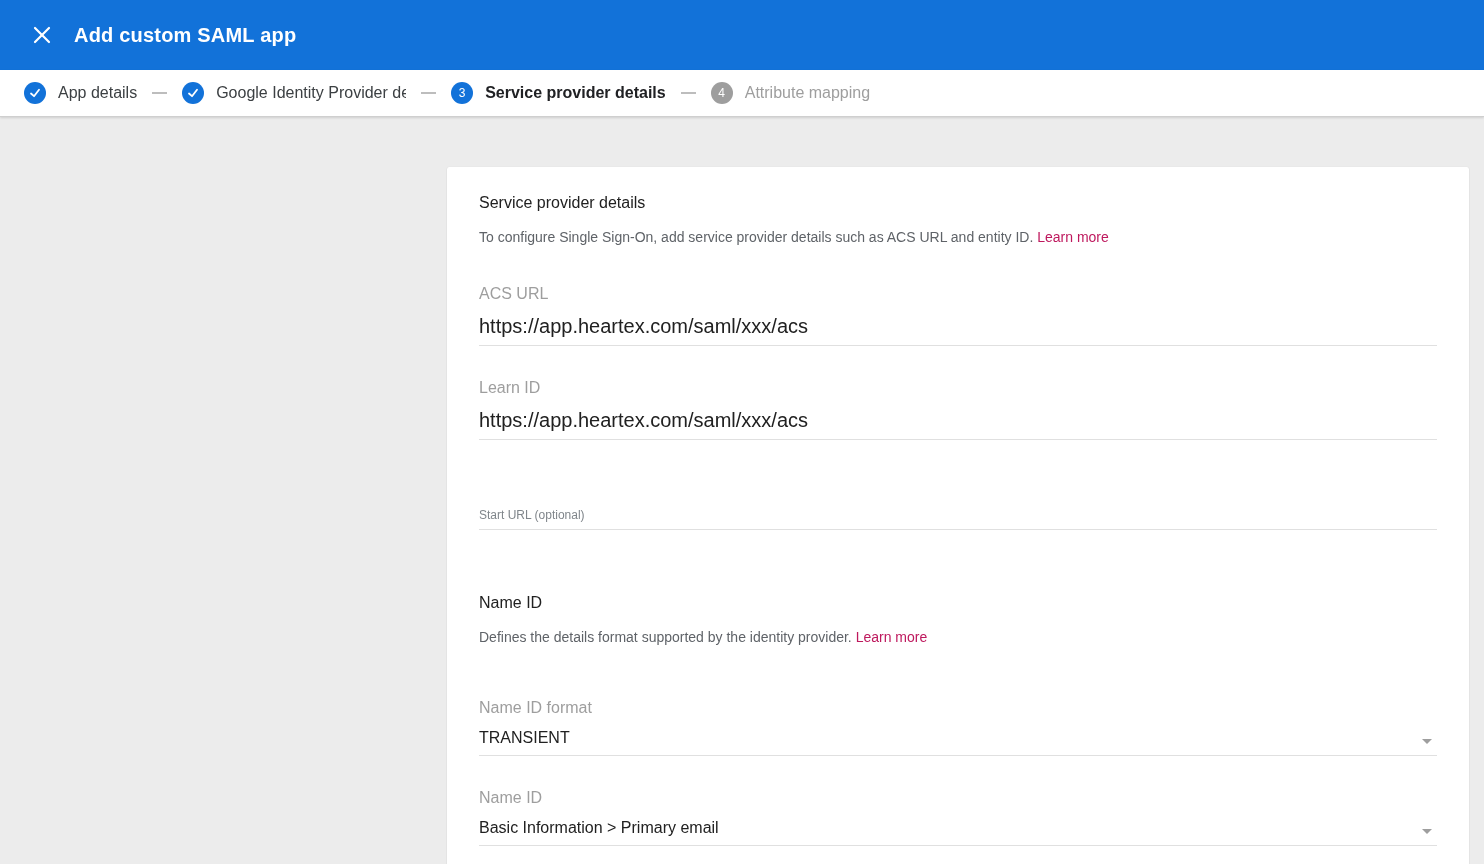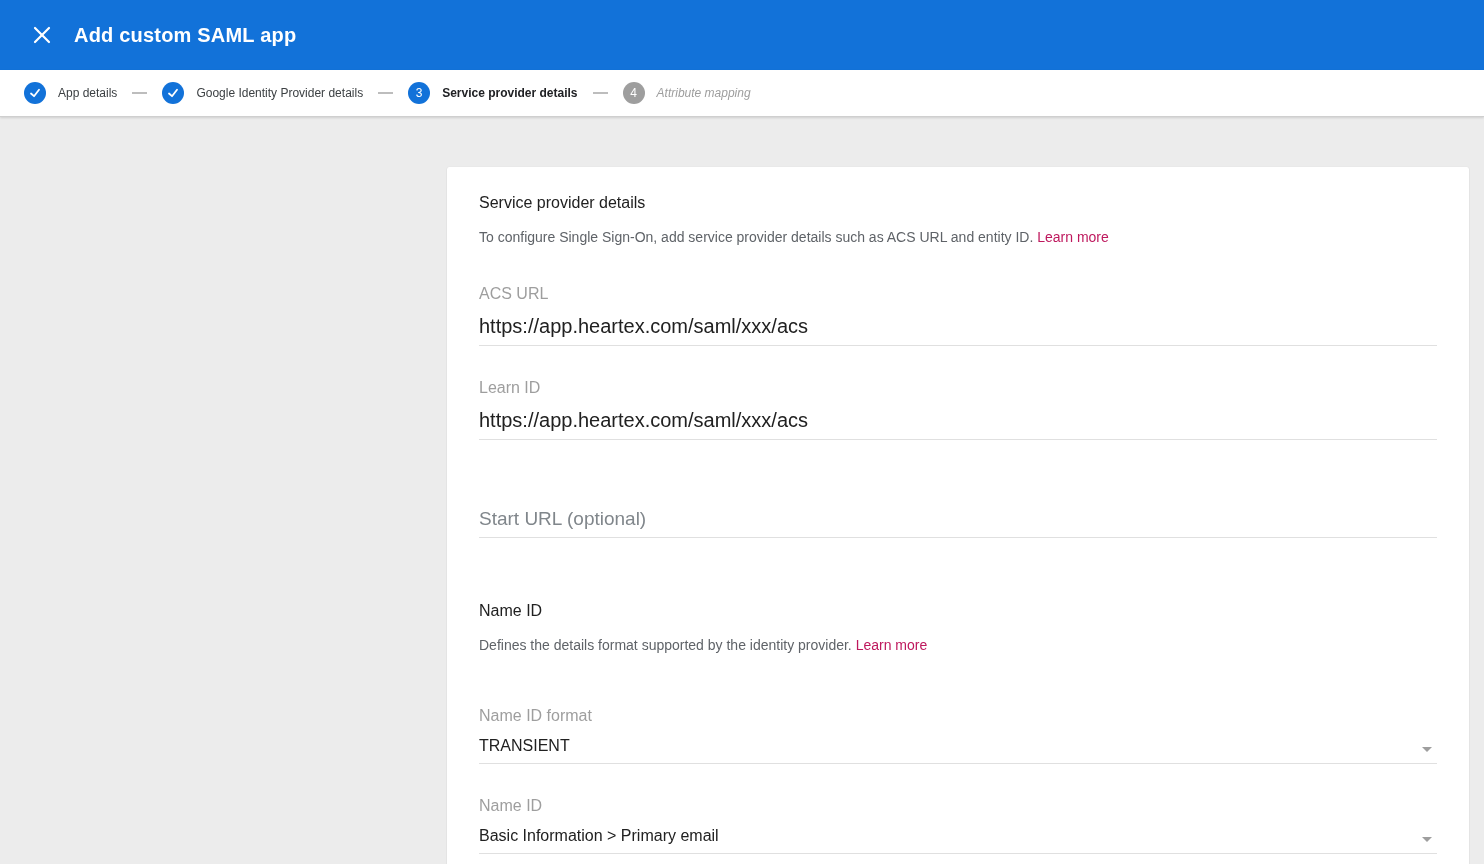--- a/index.html
+++ b/index.html
@@ -51,27 +51,27 @@
     border-radius: 50%;
     display: flex; align-items: center; justify-content: center;
     color: #ffffff;
     font-size: 12px;
     flex: none;
   }
   .step-circle.done, .step-circle.active { background: #1272d9; }
   .step-circle.upcoming { background: #9e9e9e; }
   .step-label {
     margin-left: 12px;
-    font-size: 12px;
+    font-size: 16px;
     color: #3c4043;
     white-space: nowrap;
   }
   .step-label.clip { max-width: 190px; overflow: hidden; }
   .step-label.active { font-weight: 700; color: #202124; }
-  .step-label.upcoming { color: #9e9e9e; font-weight: 400; font-style: italic; }
+  .step-label.upcoming { color: #9e9e9e; font-weight: 400; }
   .step-sep {
     width: 15px; height: 2px;
     background: #bdbdbd;
     margin: 0 15px;
     flex: none;
   }
 
   
   .content-area {
     position: relative;
@@ -119,21 +119,21 @@
     outline: none;
     background: transparent;
     font-family: "Liberation Sans", "DejaVu Sans", sans-serif;
     font-size: 20px;
     color: #212121;
     padding: 12px 0 7px 0;
   }
   .field-input::placeholder { color: #80868b; opacity: 1; }
   .field.entity { margin-top: 33px; }
   .field.start-url { margin-top: 58px; }
-  .field.start-url .field-input { font-size: 19px; padding: 10px 0 7px 0; }
+  .field.start-url .field-input { font-size: 12px; padding: 10px 0 7px 0; }
 
   .checkbox-row {
     margin-top: 20px;
     display: flex;
     align-items: center;
     padding-left: 1px;
   }
   .checkbox-box {
     width: 18px; height: 18px;
     border: 2px solid #757575;

